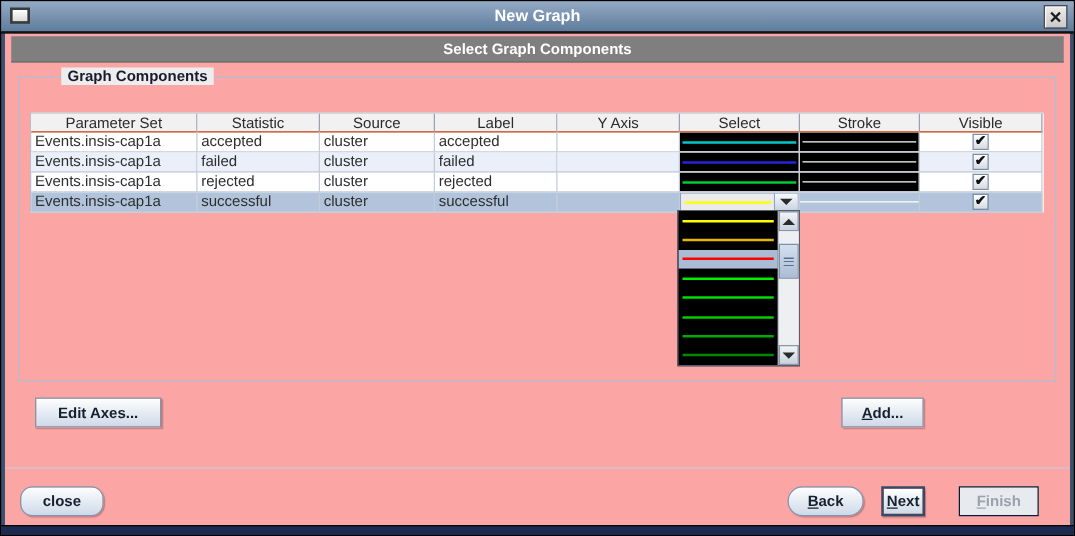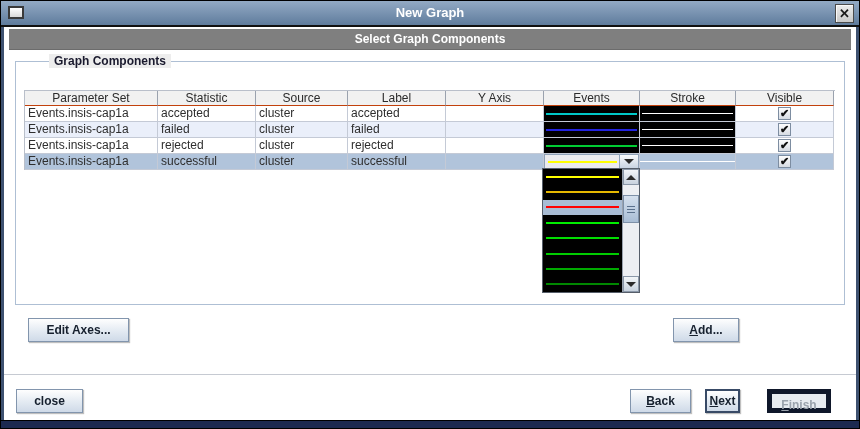--- a/index.html
+++ b/index.html
@@ -27,21 +27,21 @@
   .close-btn {
     position:absolute; right:5px; top:3px; width:19px; height:19px;
     background:linear-gradient(#ececec,#c9c9c9); border:1px solid #4a4a4a;
     color:#1a1a1a; font-size:13px; font-weight:bold; text-align:center; line-height:17px;
     box-shadow:inset 1px 1px 0 #fafafa; cursor:default;
   }
 
   
   .content {
     position:absolute; top:26px; left:3px; right:3px; bottom:8px;
-    background:#ffffff;
+    background:#fca5a5;
   }
   .bottom-bar {
     position:absolute; left:0; right:0; bottom:0; height:8px;
     background:#1d2a50; border-top:1px solid #000;
   }
   .step-header {
     position:absolute; left:5px; right:5px; top:2px; height:21px;
     background:#7f7f7f; border-bottom:1px solid #6c6c6c;
     color:#fff; font-size:12px; font-weight:bold; text-align:center; line-height:21px;
   }
@@ -137,27 +137,27 @@
   .btn {
     position:absolute; height:24px;
     background:linear-gradient(#fefefe, #e3eaf2 55%, #cfdae8);
     border:1px solid #8295ad; box-shadow:1px 1px 1px rgba(0,0,0,0.25);
     color:#16202e; font-size:12px; font-weight:bold; text-align:center; line-height:22px;
     cursor:default; white-space:nowrap;
   }
   .btn u { text-decoration:underline; }
   .btn.default { border:2px solid #384a66; line-height:20px; }
   .btn.disabled {
-    background:#e7ebf0; border:5px solid #0f172a; box-shadow:none; color:#9aa2ac;
+    background:#e7ebf0; border:1px solid #0f172a; box-shadow:none; color:#9aa2ac;
   }
   .b-editaxes { left:24px;  top:291px; width:101px; }
   .b-add      { left:669px; top:291px; width:66px;  }
   .b-remove   { left:747px; top:291px; width:81px;  }
-  .b-close    { left:12px;  top:362px; width:67px;  }
-  .b-back     { left:626px; top:362px; width:61px;  }
+  .b-close    { left:12px;  top:362px; width:67px;border-radius:10px;  }
+  .b-back     { left:626px; top:362px; width:61px;border-radius:12px;  }
   .b-next     { left:701px; top:362px; width:35px;  }
   .b-finish   { left:763px; top:362px; width:64px;  }
 
   .nav-sep { position:absolute; left:0; right:0; top:347px; border-top:1px solid #c6cad2; }
 </style>
 </head>
 <body>
 
 <div class="window">
 
@@ -174,21 +174,21 @@
     <div class="groupbox">
       <span class="group-title">Graph Components</span>
 
       <div class="tbl">
         <div class="tr hd">
           <div class="th c-param">Parameter Set</div>
           <div class="th c-stat">Statistic</div>
           <div class="th c-src">Source</div>
           <div class="th c-label">Label</div>
           <div class="th c-yaxis">Y Axis</div>
-          <div class="th c-colour">Events</div>
+          <div class="th c-colour">Select</div>
           <div class="th c-stroke">Stroke</div>
           <div class="th c-vis">Visible</div>
         </div>
 
         <div class="tr">
           <div class="td c-param">Events.insis-cap1a</div>
           <div class="td c-stat">accepted</div>
           <div class="td c-src">cluster</div>
           <div class="td c-label">accepted</div>
           <div class="td c-yaxis"></div>

